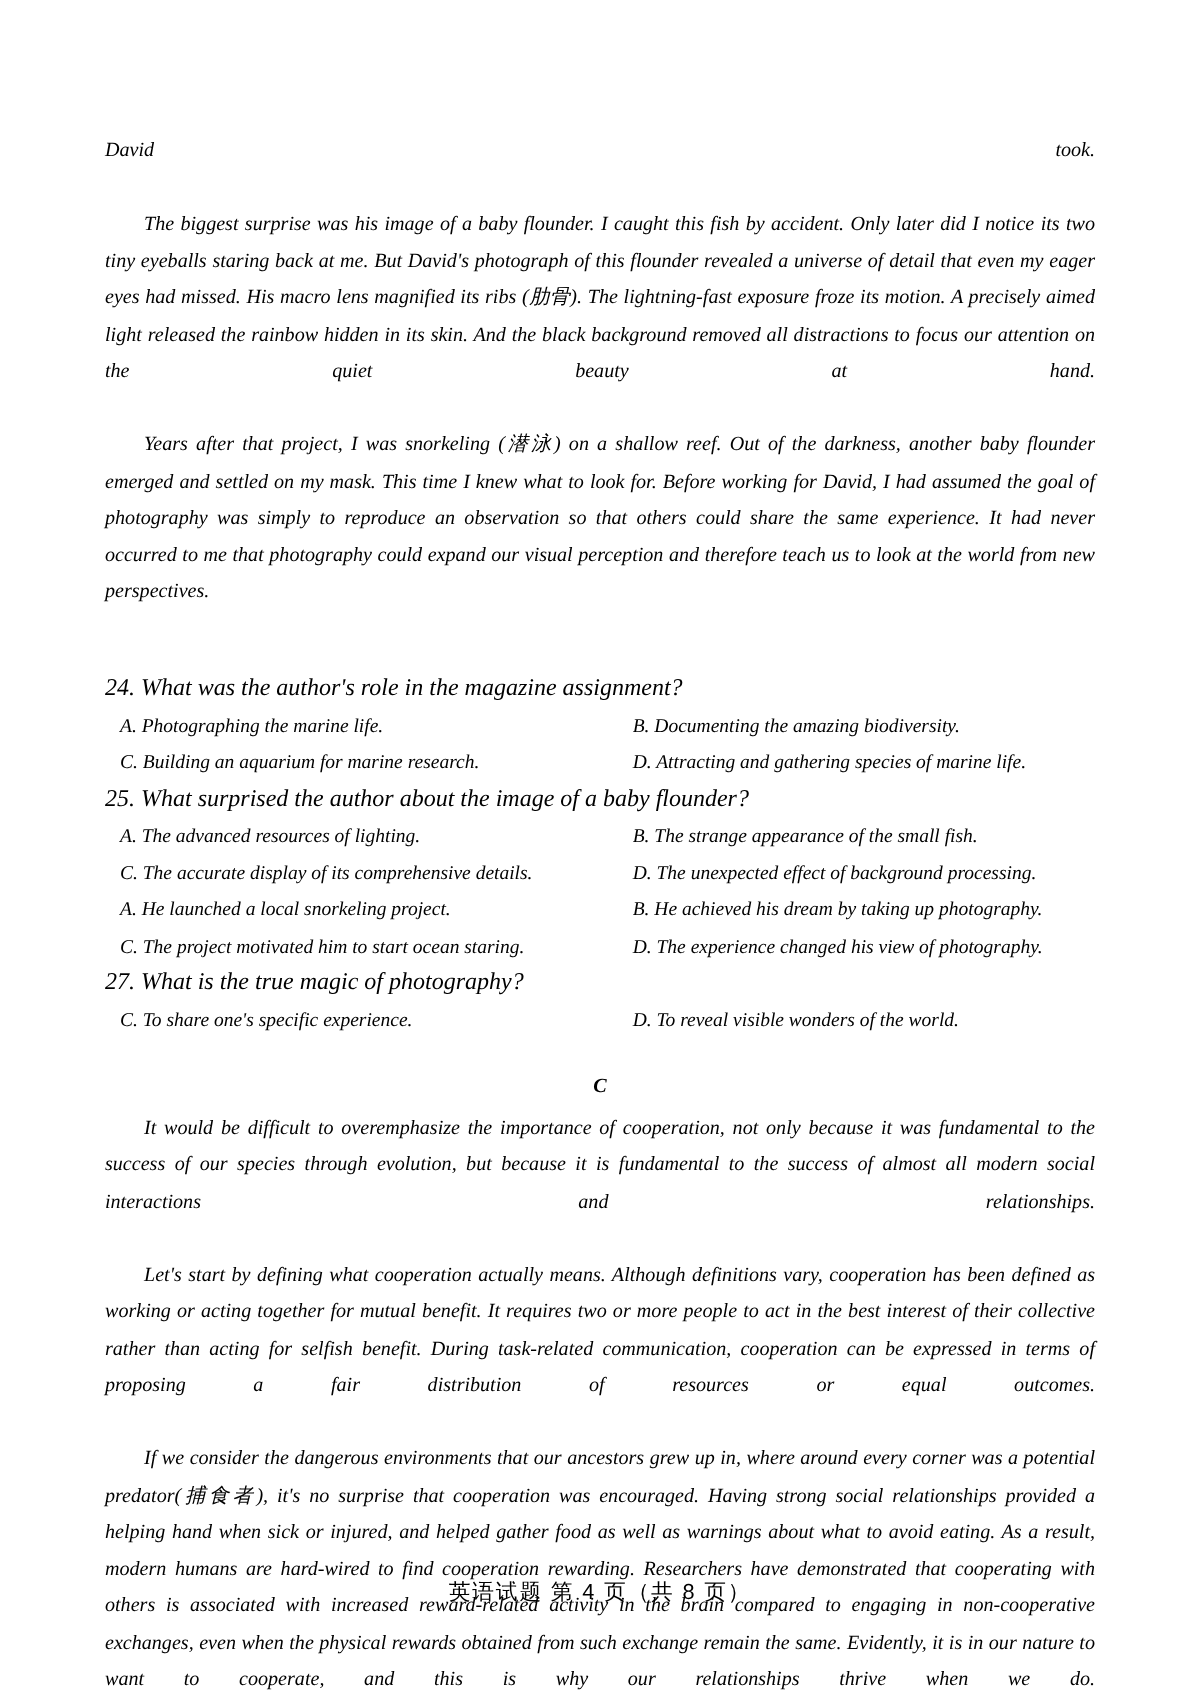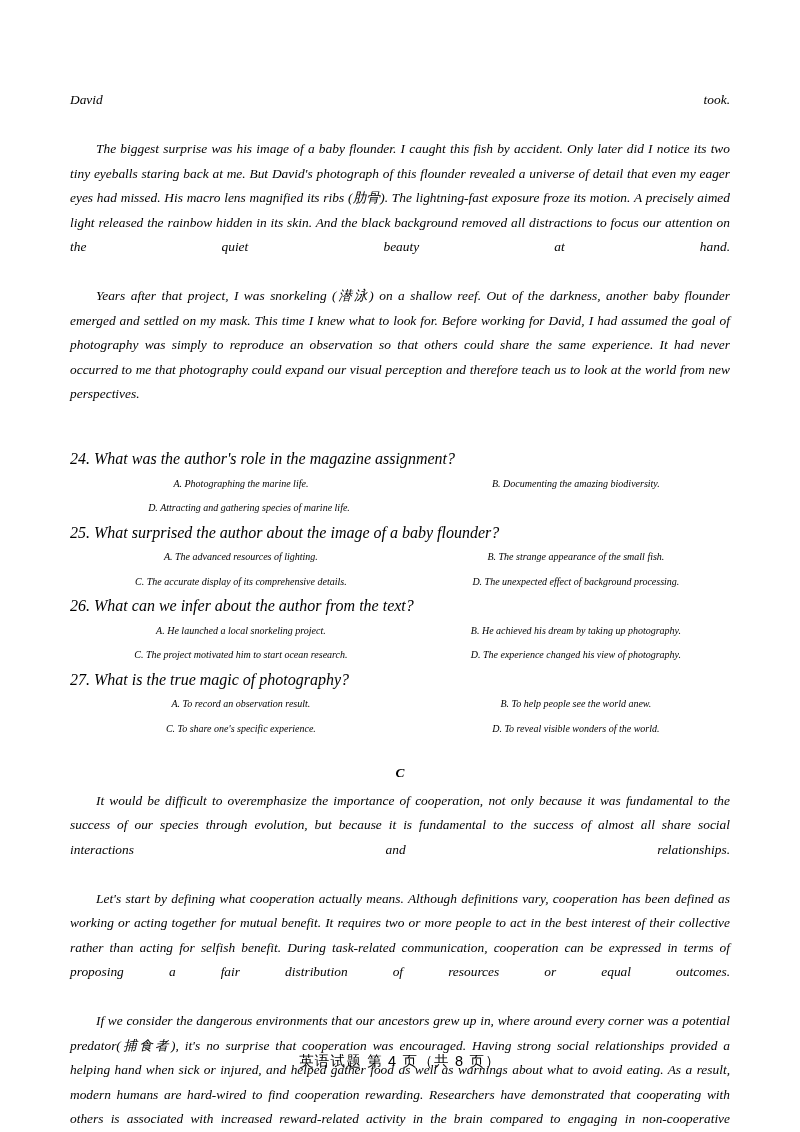--- a/index.html
+++ b/index.html
@@ -62,23 +62,22 @@
   .q-stem {
     font-size: 16px;
     line-height: 24.5px;
     text-align: left;
     white-space: nowrap;
   }
   .q-options {
     display: flex;
     flex-direction: row;
     line-height: 24.5px;
-    font-size: 10px;
+    font-size: 13px;
     white-space: nowrap;
-    text-align: center;
   }
   .opt-col-left {
     width: 342px;
     padding-left: 10px;
     box-sizing: border-box;
   }
   .opt-col-right {
     width: 318px;
     box-sizing: border-box;
     margin-left: 20px;
@@ -125,66 +124,62 @@
 
     <div class="questions">
 
       <div>
         <div class="q-stem">24. What was the author's role in the magazine assignment?</div>
         <div class="q-options">
           <div class="opt-col-left">A. Photographing the marine life.</div>
           <div class="opt-col-right">B. Documenting the amazing biodiversity.</div>
         </div>
         <div class="q-options">
+          <div class="opt-col-left">C. Building an aquarium for marine research.</div>
           <div class="opt-col-right">D. Attracting and gathering species of marine life.</div>
         </div>
       </div>
 
       <div>
         <div class="q-stem">25. What surprised the author about the image of a baby flounder?</div>
         <div class="q-options">
           <div class="opt-col-left">A. The advanced resources of lighting.</div>
           <div class="opt-col-right">B. The strange appearance of the small fish.</div>
         </div>
         <div class="q-options">
           <div class="opt-col-left">C. The accurate display of its comprehensive details.</div>
           <div class="opt-col-right">D. The unexpected effect of background processing.</div>
         </div>
       </div>
 
       <div>
-        <div class="q-stem">26. What can we infer about the author from the text?</div>
         <div class="q-options">
           <div class="opt-col-left">A. He launched a local snorkeling project.</div>
           <div class="opt-col-right">B. He achieved his dream by taking up photography.</div>
         </div>
         <div class="q-options">
-          <div class="opt-col-left">C. The project motivated him to start ocean research.</div>
+          <div class="opt-col-left">C. The project motivated him to start ocean staring.</div>
           <div class="opt-col-right">D. The experience changed his view of photography.</div>
         </div>
       </div>
 
       <div>
         <div class="q-stem">27. What is the true magic of photography?</div>
-        <div class="q-options">
-          <div class="opt-col-left">A. To record an observation result.</div>
-          <div class="opt-col-right">B. To help people see the world anew.</div>
-        </div>
         <div class="q-options">
           <div class="opt-col-left">C. To share one's specific experience.</div>
           <div class="opt-col-right">D. To reveal visible wonders of the world.</div>
         </div>
       </div>
 
     </div>
 
     <div class="section-letter">C</div>
 
     <div>
-      <p class="para indent">It would be difficult to overemphasize the importance of cooperation, not only because it was fundamental to the success of our species through evolution, but because it is fundamental to the success of almost all share social interactions and relationships.</p>
+      <p class="para indent">It would be difficult to overemphasize the importance of cooperation, not only because it was fundamental to the success of our species through evolution, but because it is fundamental to the success of almost all modern social interactions and relationships.</p>
       <p class="para indent">Let's start by defining what cooperation actually means. Although definitions vary, cooperation has been defined as working or acting together for mutual benefit. It requires two or more people to act in the best interest of their collective rather than acting for selfish benefit. During task-related communication, cooperation can be expressed in terms of proposing a fair distribution of resources or equal outcomes.</p>
       <p class="para indent">If we consider the dangerous environments that our ancestors grew up in, where around every corner was a potential predator(捕食者), it's no surprise that cooperation was encouraged. Having strong social relationships provided a helping hand when sick or injured, and helped gather food as well as warnings about what to avoid eating. As a result, modern humans are hard-wired to find cooperation rewarding. Researchers have demonstrated that cooperating with others is associated with increased reward-related activity in the brain compared to engaging in non-cooperative exchanges, even when the physical rewards obtained from such exchange remain the same. Evidently, it is in our nature to want to cooperate, and this is why our relationships thrive when we do.</p>
 
     </div>
 
   </div>
 </div>
 
 <div class="footer">
   <span class="cn">英语试题  第 4 页（共 8 页）</span>

